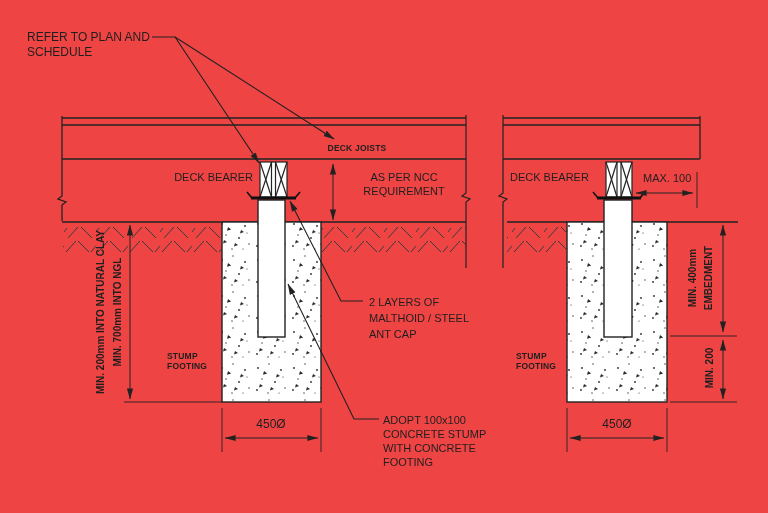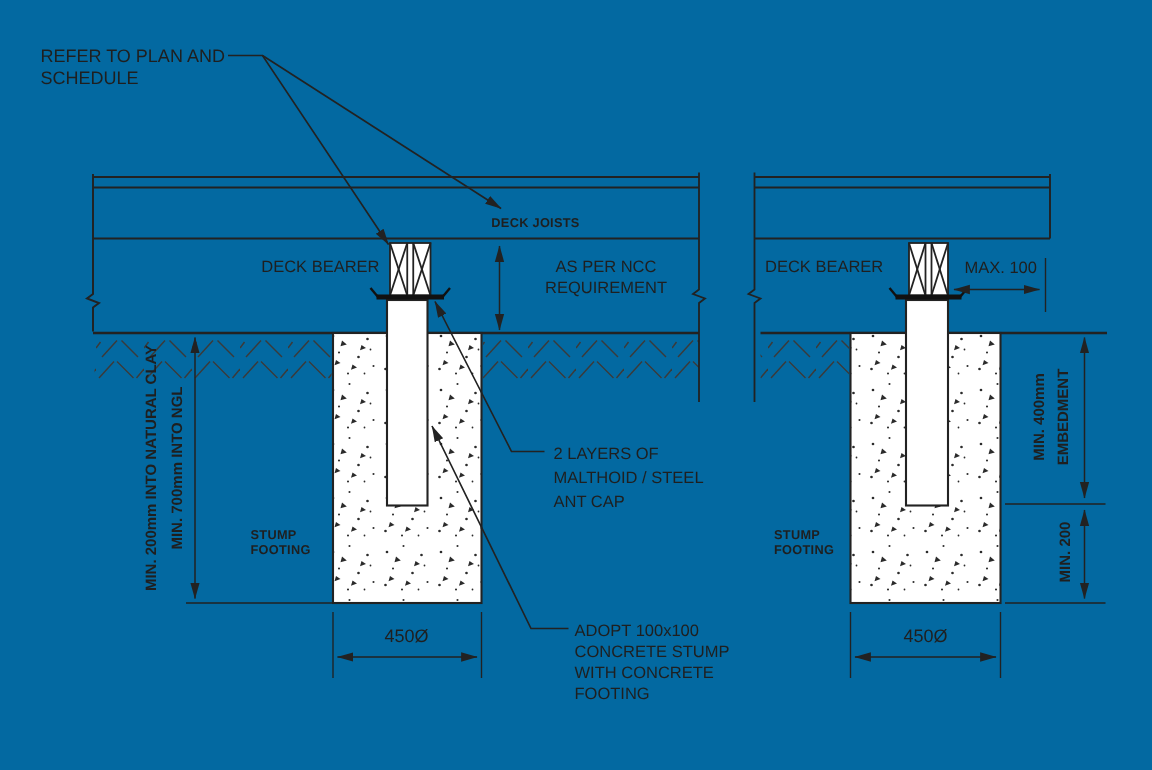--- a/index.html
+++ b/index.html
@@ -1,17 +1,17 @@
 <!DOCTYPE html>
 <html><head>
 <meta charset="utf-8">
 <style>
   html,body{margin:0;padding:0;background:#fff;}
   #canvas{
-    position:relative;width:768px;height:513px;background:#0369a1;overflow:hidden;
+    position:relative;width:768px;height:513px;background:#ef4444;overflow:hidden;
     font-family:"Liberation Sans", sans-serif;
   }
   svg text{
     fill:#1f1f1f;
     font-family:"Liberation Sans", sans-serif;
   }
   .lbl{font-size:11px;}
   .lbl-big{font-size:12px;}
   .lbl-sm{font-size:8.5px;font-weight:700;letter-spacing:.2px;}
   .lbl-dim{font-size:12px;}

